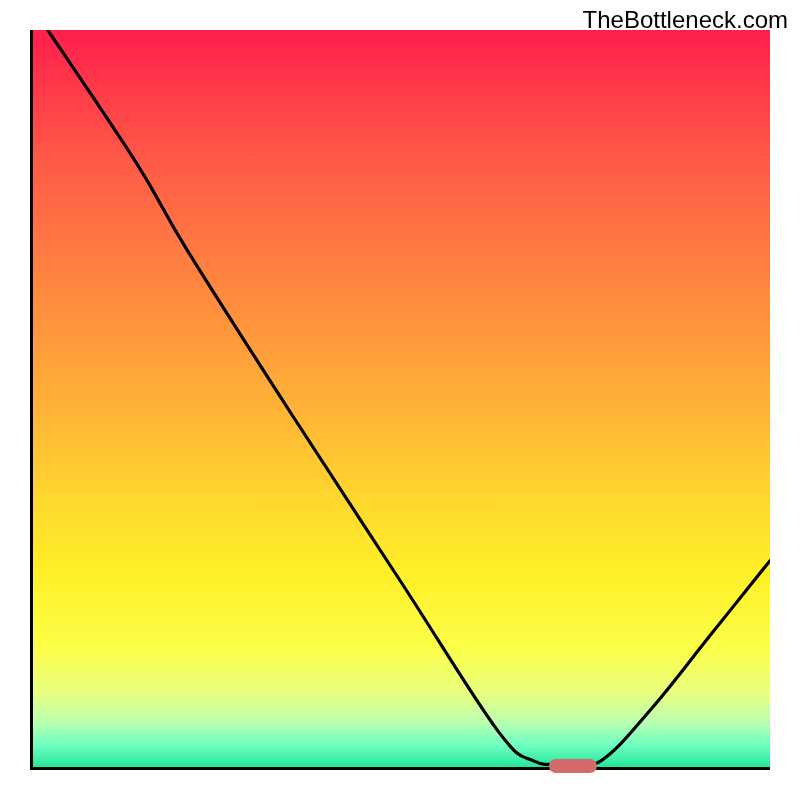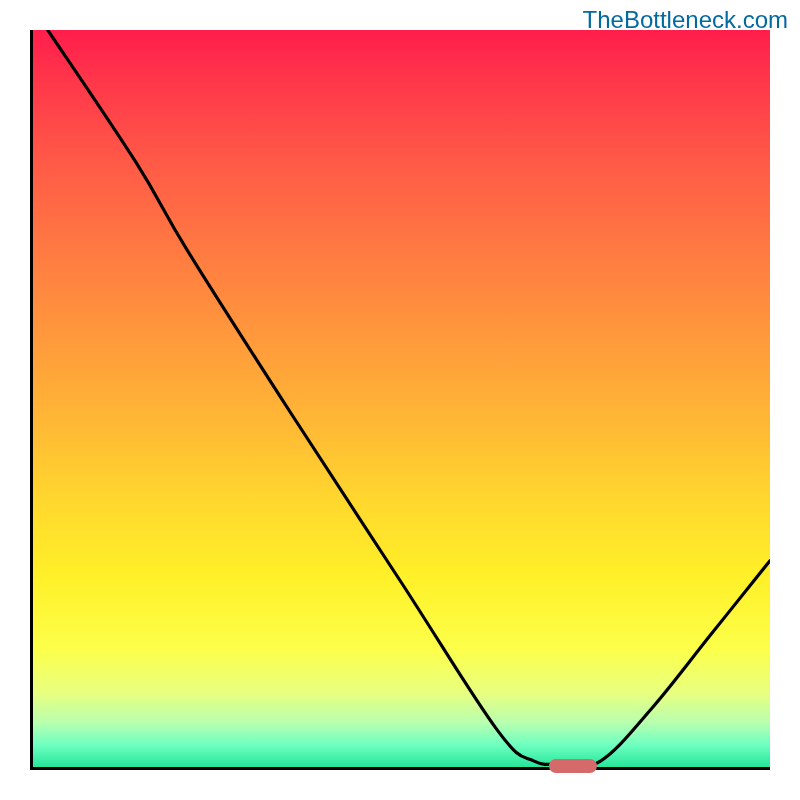--- a/index.html
+++ b/index.html
@@ -50,21 +50,21 @@
     position: absolute;
     inset: 0;
     width: 100%;
     height: 100%;
     pointer-events: none;
   }
   .watermark {
     position: absolute;
     top: 6px;
     right: 12px;
-    color: #0369a1;
+    color: #000000;
     font-size: 24px;
     font-weight: 500;
     letter-spacing: 0px;
   }
   .marker {
     position: absolute;
     height: 14px;
     border-radius: 7px;
     background: #d56a6a;
     transform: translate(-50%, -50%);

